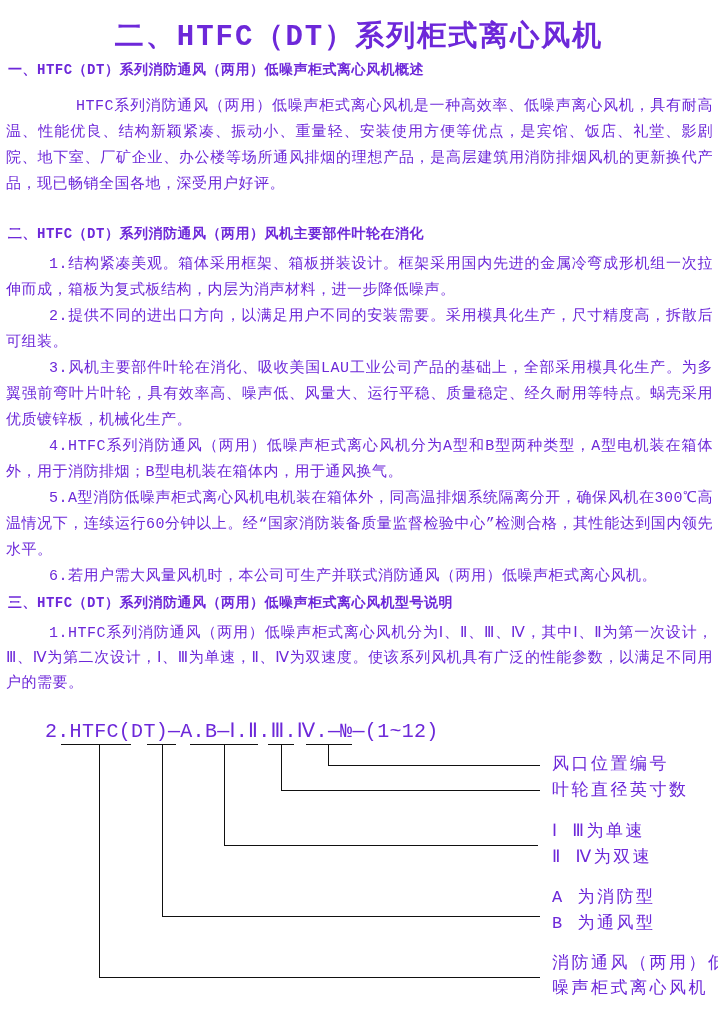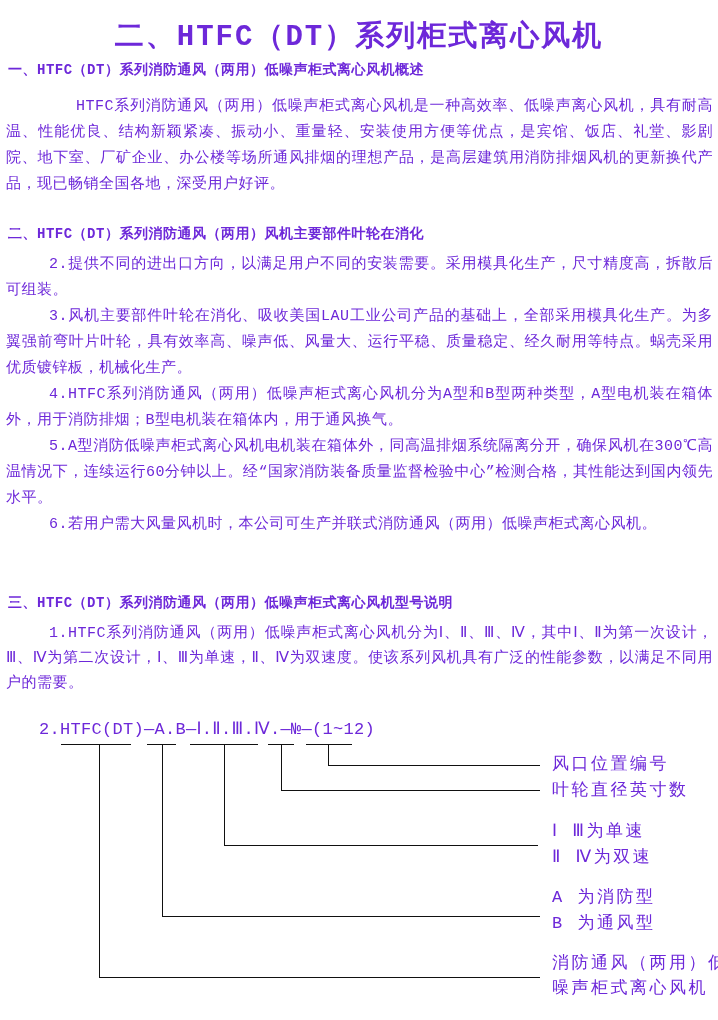--- a/index.html
+++ b/index.html
@@ -23,21 +23,21 @@
     position:absolute; left:6px; width:707px;
     font-size:15px; line-height:26px; letter-spacing:0.5px;
     text-align:justify;
   }
   #p1 { top:94px; }
   #p1 p { margin:0; text-indent:70px; }
   #items2 { top:252px; }
   #items3 { top:621px; line-height:25px; }
   .body-block p.item { margin:0; text-indent:43px; }
   #formula {
-    position:absolute; left:39px; top:718px; font-size:17px;
+    position:absolute; left:45px; top:718px; font-size:20px;
     letter-spacing:0.3px; white-space:nowrap;
   }
   .dline { position:absolute; background:#111111; }
   .dl-h { height:1px; }
   .dl-v { width:1px; }
   .dlabel {
     position:absolute; left:552px; font-size:17px; line-height:19px;
     letter-spacing:2.5px; white-space:nowrap;
   }
 </style>
@@ -48,20 +48,21 @@
 
   <div class="doc-title">二、HTFC（DT）系列柜式离心风机</div>
 
   <div class="sec-heading" id="h1">一、HTFC（DT）系列消防通风（两用）低噪声柜式离心风机概述</div>
   <div class="body-block" id="p1">
     <p>HTFC系列消防通风（两用）低噪声柜式离心风机是一种高效率、低噪声离心风机，具有耐高温、性能优良、结构新颖紧凑、振动小、重量轻、安装使用方便等优点，是宾馆、饭店、礼堂、影剧院、地下室、厂矿企业、办公楼等场所通风排烟的理想产品，是高层建筑用消防排烟风机的更新换代产品，现已畅销全国各地，深受用户好评。</p>
   </div>
 
   <div class="sec-heading" id="h2">二、HTFC（DT）系列消防通风（两用）风机主要部件叶轮在消化</div>
   <div class="body-block" id="items2">
+    <p class="item">1.结构紧凑美观。箱体采用框架、箱板拼装设计。框架采用国内先进的金属冷弯成形机组一次拉伸而成，箱板为复式板结构，内层为消声材料，进一步降低噪声。</p>
     <p class="item">2.提供不同的进出口方向，以满足用户不同的安装需要。采用模具化生产，尺寸精度高，拆散后可组装。</p>
     <p class="item">3.风机主要部件叶轮在消化、吸收美国LAU工业公司产品的基础上，全部采用模具化生产。为多翼强前弯叶片叶轮，具有效率高、噪声低、风量大、运行平稳、质量稳定、经久耐用等特点。蜗壳采用优质镀锌板，机械化生产。</p>
     <p class="item">4.HTFC系列消防通风（两用）低噪声柜式离心风机分为A型和B型两种类型，A型电机装在箱体外，用于消防排烟；B型电机装在箱体内，用于通风换气。</p>
     <p class="item">5.A型消防低噪声柜式离心风机电机装在箱体外，同高温排烟系统隔离分开，确保风机在300℃高温情况下，连续运行60分钟以上。经“国家消防装备质量监督检验中心”检测合格，其性能达到国内领先水平。</p>
     <p class="item">6.若用户需大风量风机时，本公司可生产并联式消防通风（两用）低噪声柜式离心风机。</p>
   </div>
 
   <div class="sec-heading" id="h3">三、HTFC（DT）系列消防通风（两用）低噪声柜式离心风机型号说明</div>
   <div class="body-block" id="items3">
     <p class="item">1.HTFC系列消防通风（两用）低噪声柜式离心风机分为Ⅰ、Ⅱ、Ⅲ、Ⅳ，其中Ⅰ、Ⅱ为第一次设计，Ⅲ、Ⅳ为第二次设计，Ⅰ、Ⅲ为单速，Ⅱ、Ⅳ为双速度。使该系列风机具有广泛的性能参数，以满足不同用户的需要。</p>

